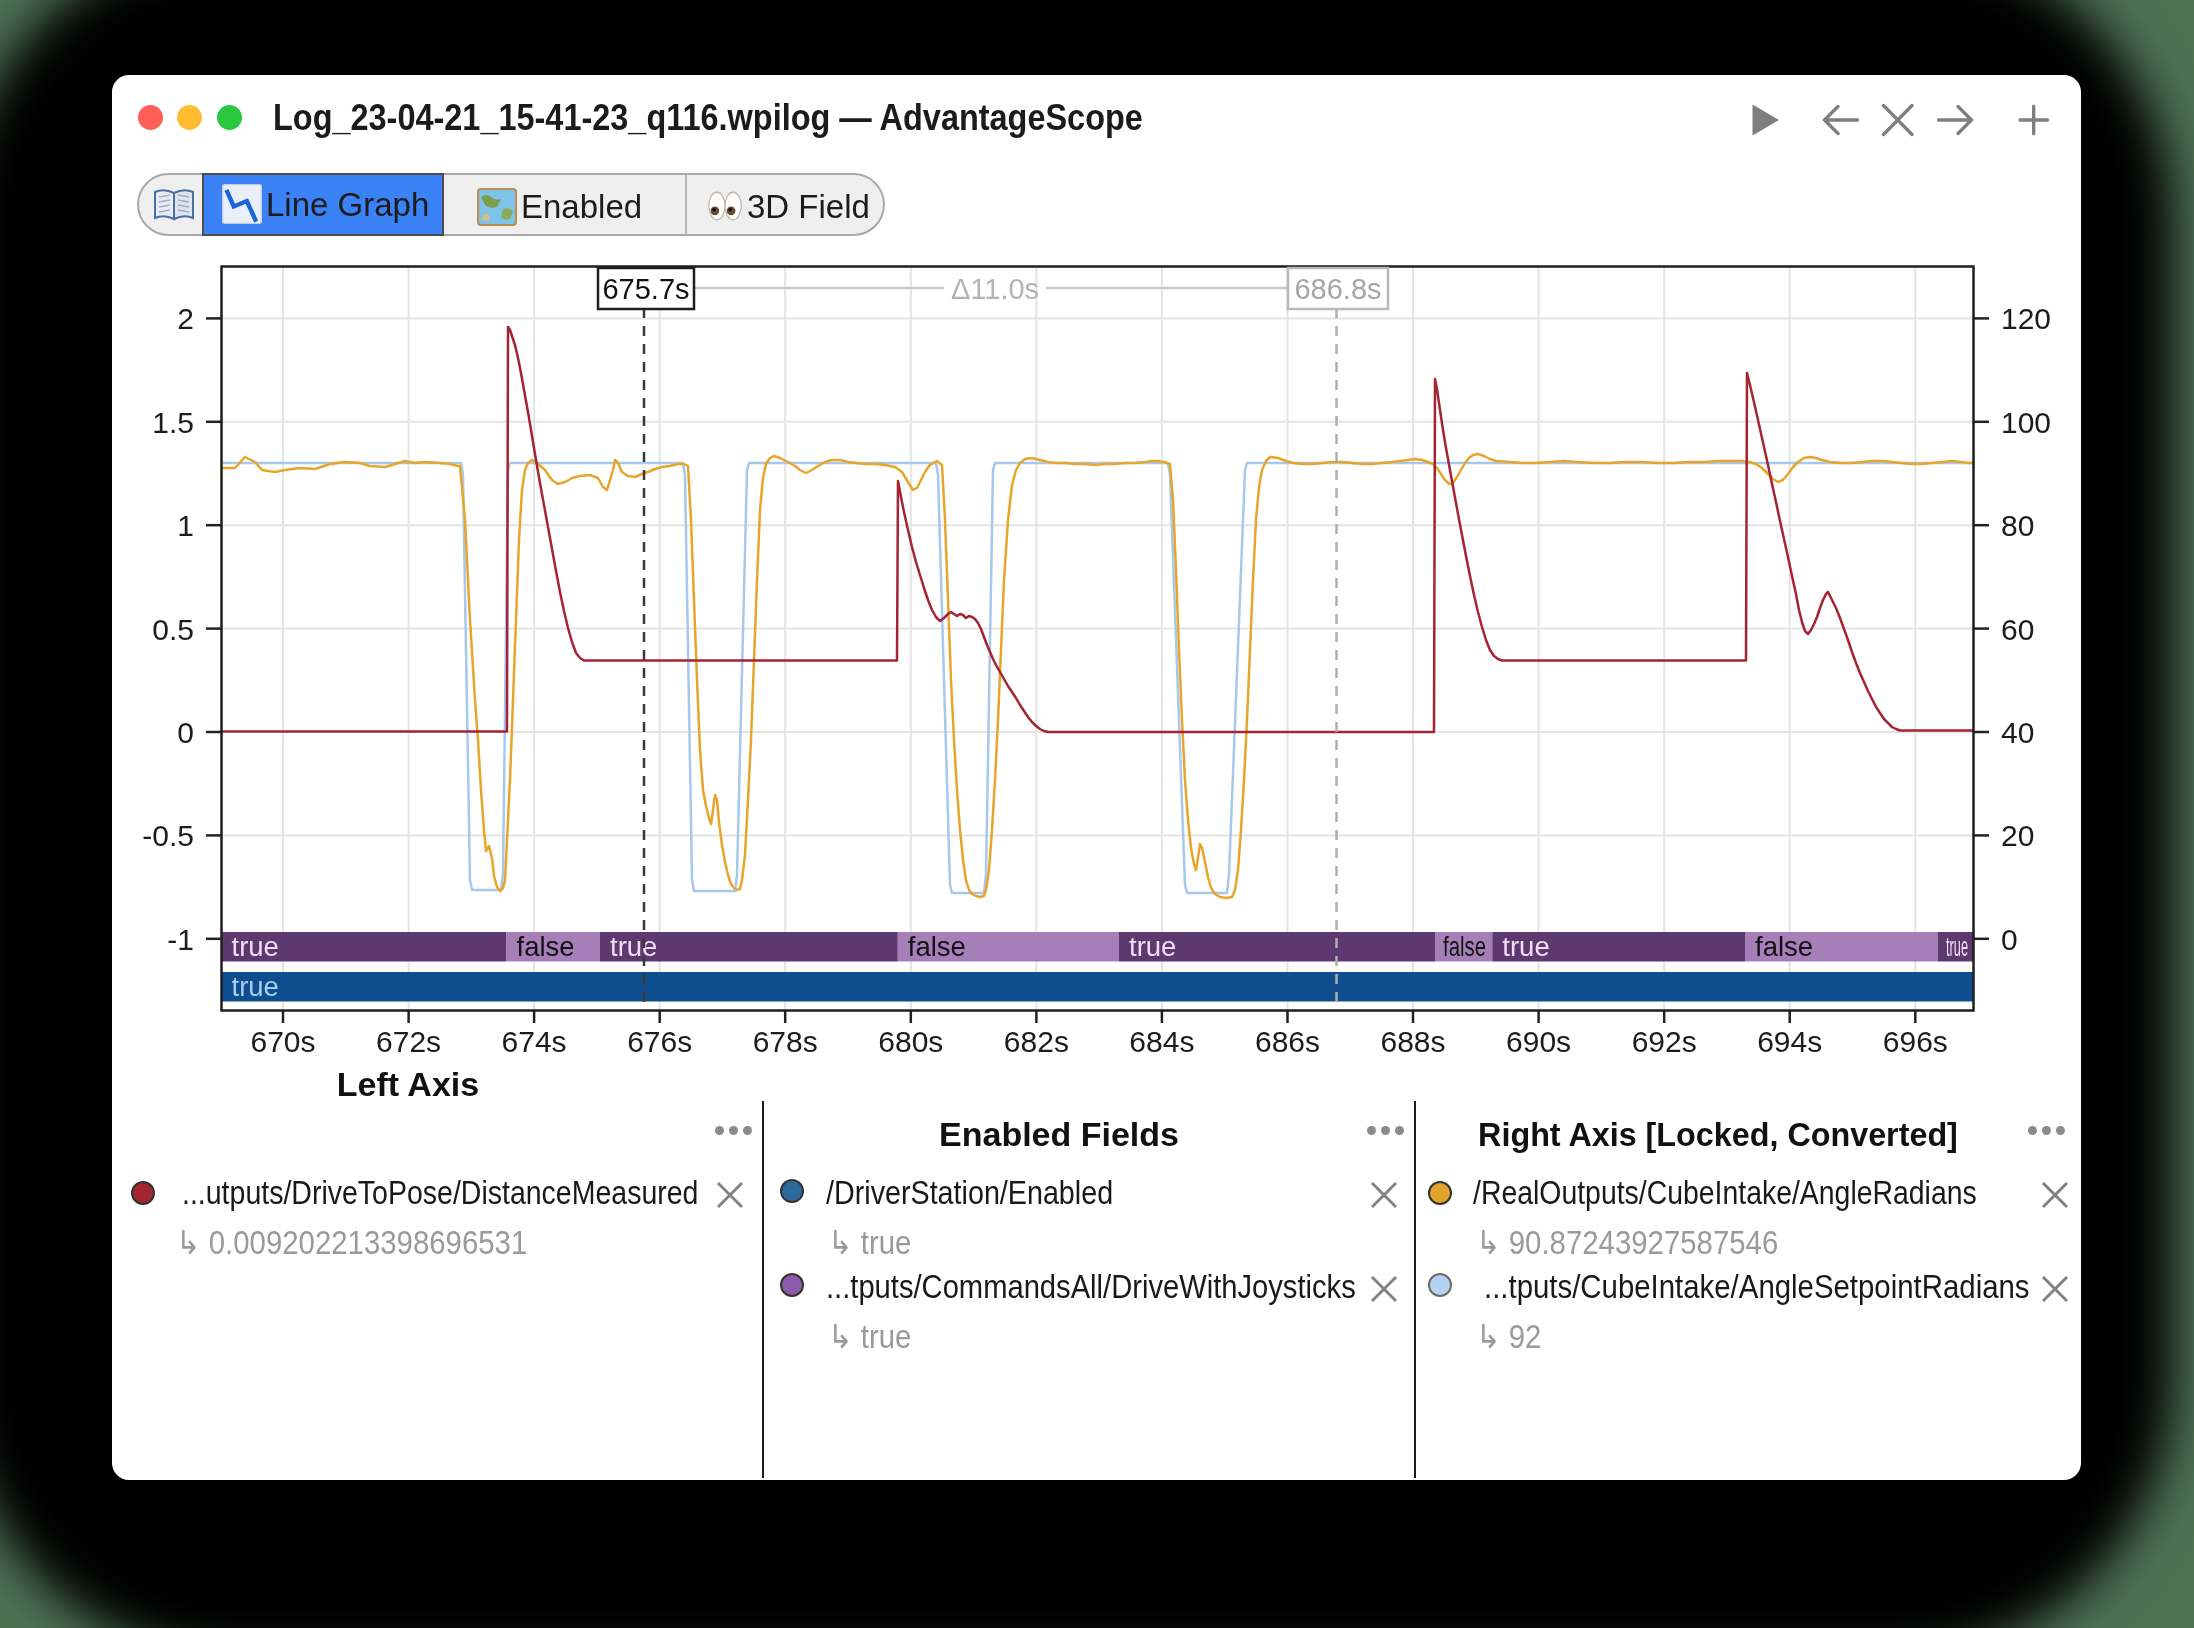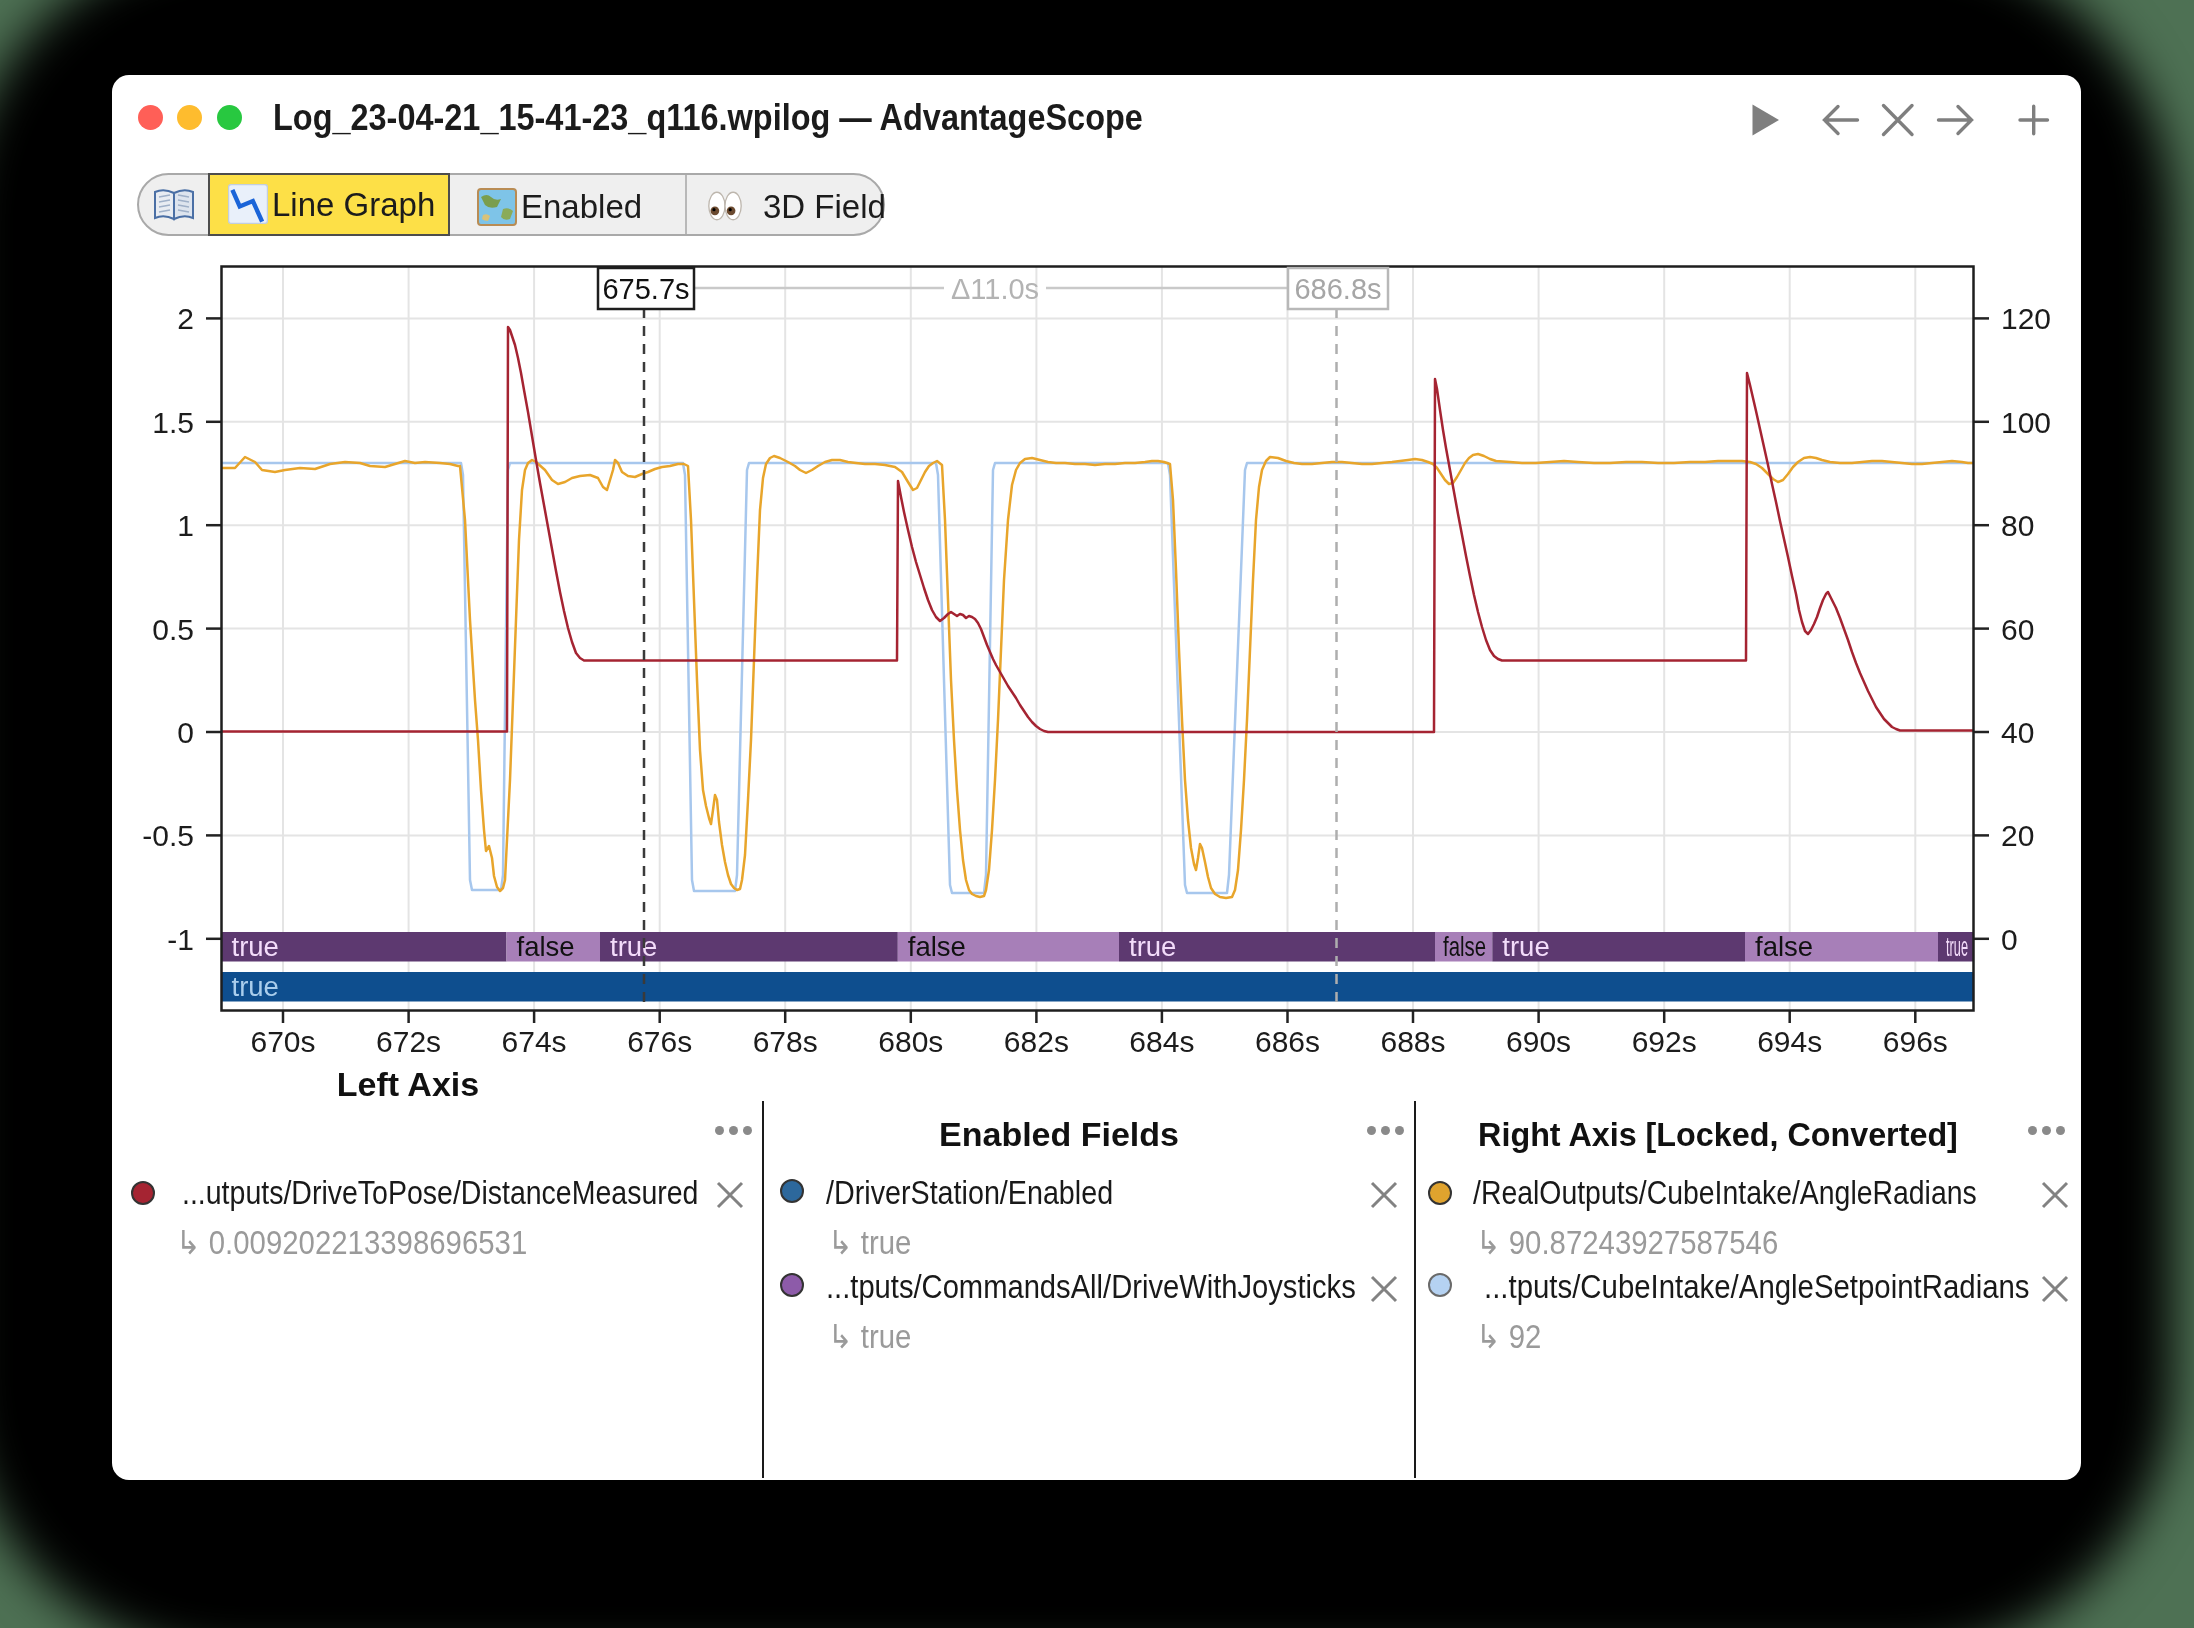--- a/index.html
+++ b/index.html
@@ -8,21 +8,21 @@
 #shadow { position:absolute; left:-40px; top:-60px; width:2212px; height:1720px;
   background:#000; border-radius:280px; filter:blur(24px); }
 #win { position:absolute; left:112px; top:75px; width:1969px; height:1405px;
   background:#fff; border-radius:17px; }
 .abs { position:absolute; }
 .dot { position:absolute; width:25px; height:25px; border-radius:50%; top:104.5px; }
 #title { position:absolute; left:273px; top:97px; font-size:37px; font-weight:bold; color:#1b1b1b; transform-origin:left center; transform:scaleX(0.877); white-space:nowrap; }
 #tabbar { position:absolute; left:137px; top:173px; width:748px; height:63px; background:#efefef;
   border:2px solid #a9a9a9; border-radius:32px; }
 .tabtxt { position:absolute; top:13px; font-size:33px; color:#1c1c1c; white-space:nowrap; }
-#seltab { position:absolute; left:69px; top:-2px; width:242px; height:63px; background:#fde047;
+#seltab { position:absolute; left:63px; top:-2px; width:242px; height:63px; background:#3b82f6;
   border:2.5px solid #4d4d4d; }
 .legtitle { position:absolute; font-size:34px; font-weight:bold; color:#111; transform:translateX(-50%); white-space:nowrap; }
 .legtext { position:absolute; font-size:32.5px; color:#191919; white-space:nowrap; transform-origin:left center; transform:scaleX(0.915); }
 .legval { position:absolute; font-size:33px; color:#9a9a9a; white-space:nowrap; transform-origin:left center; transform:scaleX(0.89); }
 .ldot { position:absolute; width:24px; height:24px; border-radius:50%; border:2.5px solid #333; }
 .xicon { position:absolute; width:30px; height:30px; }
 .vdiv { position:absolute; top:1101px; width:2px; height:377px; background:#1a1a1a; }
 .mdot { position:absolute; top:1126px; width:9px; height:9px; border-radius:50%; background:#8a8a8a; }
 </style></head>
 <body>
@@ -67,21 +67,21 @@
   <div class="tabtxt" style="left:382px">Enabled</div>
   <div class="abs" style="left:546px;top:0px;width:2px;height:59px;background:#b8b8b8"></div>
   <svg class="abs" style="left:569px;top:14px" width="34" height="34" viewBox="0 0 42 36">
     <ellipse cx="11" cy="18" rx="10" ry="17" fill="#fff" stroke="#bdb6ad" stroke-width="1.6"></ellipse>
     <ellipse cx="31" cy="18" rx="10" ry="17" fill="#fff" stroke="#bdb6ad" stroke-width="1.6"></ellipse>
     <circle cx="8.5" cy="24" r="5.4" fill="#6b4a2f"></circle>
         <circle cx="28.5" cy="24" r="5.4" fill="#6b4a2f"></circle>
     <circle cx="7.4" cy="22.5" r="2" fill="#000"></circle>
         <circle cx="27.4" cy="22.5" r="2" fill="#000"></circle>
   </svg>
-  <div class="tabtxt" style="left:624px">3D Field</div>
+  <div class="tabtxt" style="left:608px">3D Field</div>
 </div>
 <svg style="position:absolute;left:120px;top:258px;overflow:visible" width="1960" height="810" viewBox="120 258 1960 810">
 <g stroke="#e4e4e4" stroke-width="2">
         <line x1="283.0" y1="266.5" x2="283.0" y2="1010.5"></line>
         <line x1="408.6" y1="266.5" x2="408.6" y2="1010.5"></line>
         <line x1="534.1" y1="266.5" x2="534.1" y2="1010.5"></line>
         <line x1="659.7" y1="266.5" x2="659.7" y2="1010.5"></line>
         <line x1="785.2" y1="266.5" x2="785.2" y2="1010.5"></line>
         <line x1="910.8" y1="266.5" x2="910.8" y2="1010.5"></line>
         <line x1="1036.4" y1="266.5" x2="1036.4" y2="1010.5"></line>

